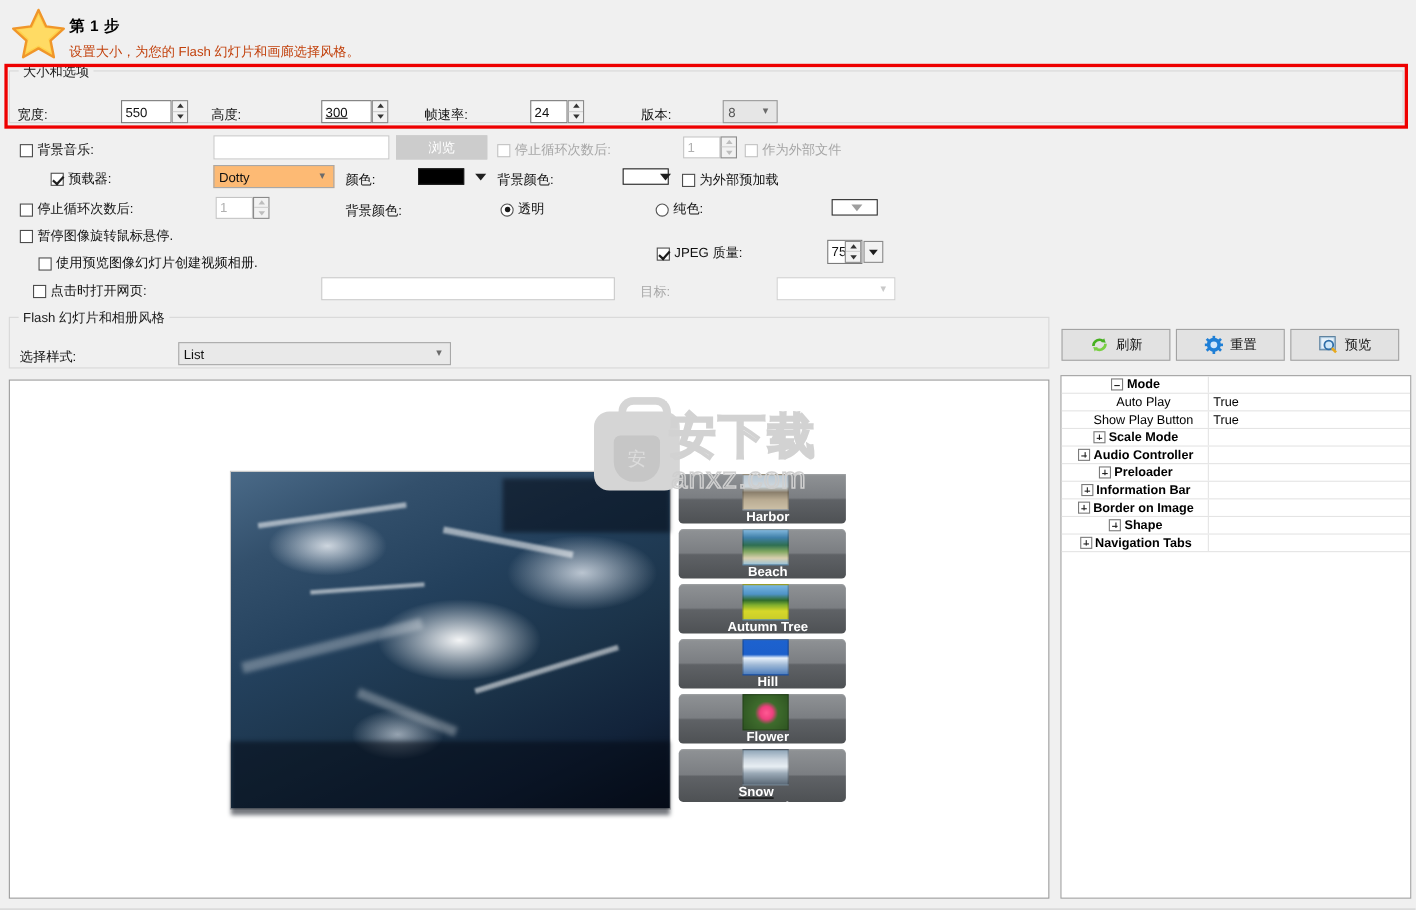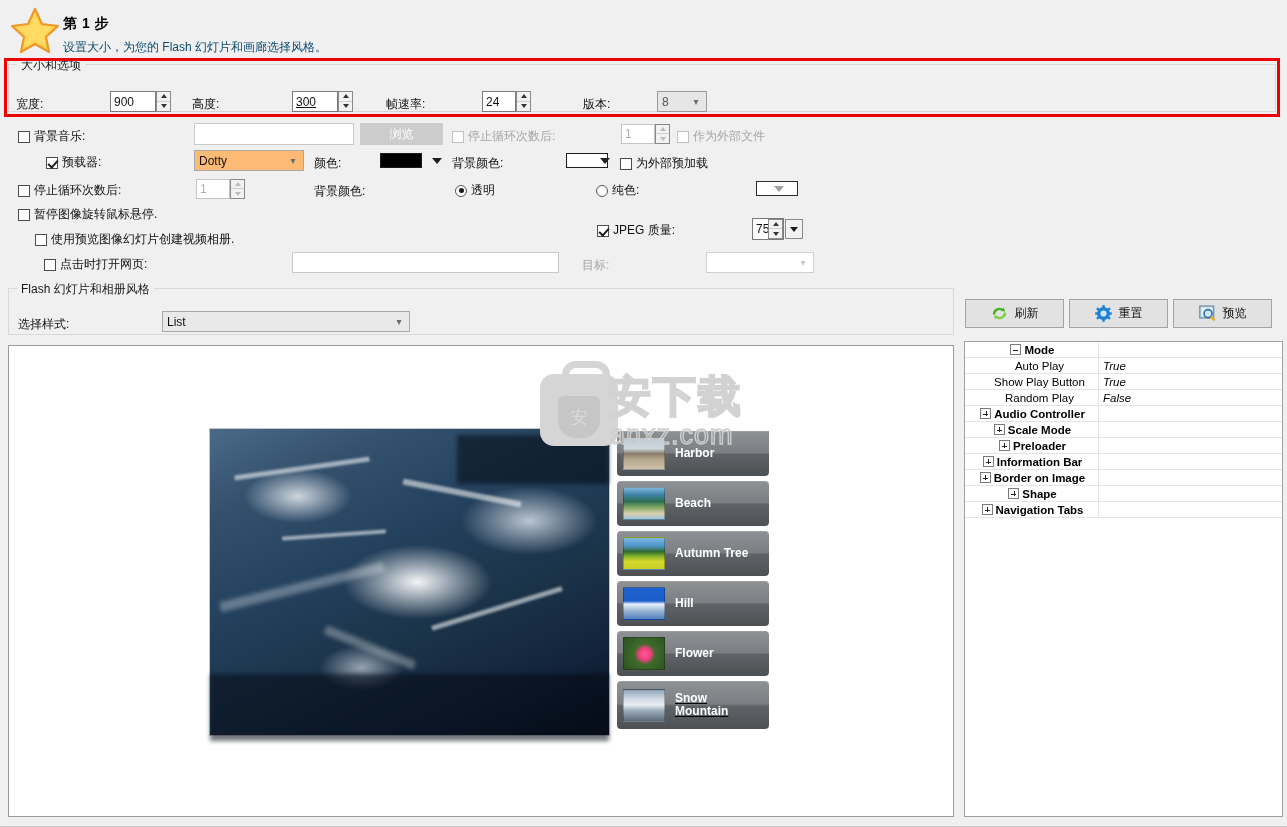--- a/index.html
+++ b/index.html
@@ -11,21 +11,21 @@
     font-family: "Liberation Sans", "DejaVu Sans", sans-serif;
     font-size: 12px;
     color: #000;
   }
   #app { position: relative; width: 1287px; height: 827px; background: #f0f0f0; }
 
   
   .header { position: absolute; left: 0; top: 0; width: 1287px; height: 57px; background: #f0f0f0; }
   .star-icon { position: absolute; left: 9px; top: 6px; width: 52px; height: 48px; }
   .step-title { position: absolute; left: 63px; top: 15px; font-size: 14px; font-weight: bold; letter-spacing: .5px; }
-  .step-sub { position: absolute; left: 63px; top: 39px; font-size: 12px; color: #0c4a6e; }
+  .step-sub { position: absolute; left: 63px; top: 39px; font-size: 12px; color: #c2410c; }
 
   
   .red-box {
     position: absolute; left: 4px; top: 58px; width: 1276px; height: 59px;
     border: 3px solid #ee0000; background: transparent; pointer-events: none; z-index: 30;
   }
 
   
   .groupbox { position: absolute; border: 1px solid #d8d8d8; border-radius: 0; }
   .groupbox > .gb-title {
@@ -112,20 +112,21 @@
   .main-photo .ridge { position: absolute; background: rgba(255,255,255,.55); filter: blur(1px); }
   .main-photo .ridge2 { position: absolute; background: rgba(255,255,255,.3); filter: blur(2px); }
   .main-photo .dark { position: absolute; background: rgba(4,10,20,.55); filter: blur(2px); }
 
   .thumb-list { position: absolute; left: 608px; top: 85px; width: 152px; }
   .thumb-item {
     position: relative; height: 45px; margin-bottom: 5px; border-radius: 4px;
     background: linear-gradient(180deg, #8f9295 0%, #7b7e82 48%, #5f6266 52%, #4e5154 100%);
     display: flex; align-items: center; overflow: hidden;
     box-shadow: 0 1px 0 rgba(255,255,255,.12) inset;
+    flex-direction: column;
   }
   .thumb-item .tpic { width: 42px; height: 33px; margin-left: 6px; flex: none; border: 1px solid rgba(0,0,0,.25); }
   .thumb-item .tlabel { margin-left: 10px; color: #ffffff; font-size: 12px; font-weight: bold; line-height: 1.12; }
   .thumb-item.first { border-radius: 0 0 4px 4px; margin-top: 0; }
 
   
   .pic-harbor { background: linear-gradient(180deg,#b9c8d4 0%,#cfd8de 34%,#8a7f6c 50%,#b9ab92 72%,#cbbfa6 100%); }
   .pic-beach  { background: linear-gradient(180deg,#7fb6dc 0%,#3f7fa8 22%,#2f6f52 44%,#7fa65f 62%,#d9cfae 82%,#9fc4d8 100%); }
   .pic-autumn { background: linear-gradient(180deg,#79b7e0 0%,#4f94c8 26%,#2f6b2c 44%,#7fae2e 58%,#d7d82a 76%,#c9cd2a 100%); }
   .pic-hill   { background: linear-gradient(180deg,#1d62cf 0%,#1c5fcb 42%,#e8f1fb 52%,#9fb9d6 72%,#4f7fbe 100%); }
@@ -146,21 +147,21 @@
   .rbtn { position: absolute; top: 299px; width: 99px; height: 29px; background: #e2e2e2; border: 1px solid #a3a3a3;
           display: flex; align-items: center; justify-content: center; gap: 7px; font-size: 12px; color: #111; }
 
   
   #prop-grid {
     position: absolute; left: 964px; top: 341px; width: 319px; height: 476px;
     background: #ffffff; border: 1px solid #a0a0a0; overflow: hidden;
   }
   .pg-row { display: flex; height: 16px; border-bottom: 1px solid #e4e4e4; font-size: 11.5px; }
   .pg-name { width: 134px; border-right: 1px solid #e4e4e4; display: flex; align-items: center; padding-left: 2px; overflow: hidden; white-space: nowrap; justify-content: center; }
-  .pg-val { flex: 1; display: flex; align-items: center; padding-left: 4px; white-space: nowrap; font-style: italic; }
+  .pg-val { flex: 1; display: flex; align-items: center; padding-left: 4px; white-space: nowrap; }
   .pg-row.cat .pg-name { font-weight: bold; }
   .pg-exp { width: 11px; height: 11px; border: 1px solid #7b7b7b; background: #fff; margin-right: 3px; position: relative; flex: none; }
   .pg-exp::before { content: ""; position: absolute; left: 2px; top: 4.5px; width: 5px; height: 1px; background: #222; }
   .pg-exp.plus::after { content: ""; position: absolute; left: 4.5px; top: 2px; width: 1px; height: 5px; background: #222; }
   .pg-indent { width: 14px; flex: none; }
 
   
   .bottom-edge { position: absolute; left: 0; top: 826px; width: 1287px; height: 1px; background: #c8c8c8; }
 </style>
 </head>
@@ -176,21 +177,21 @@
     <div class="step-title">第 1 步</div>
     <div class="step-sub">设置大小，为您的 Flash 幻灯片和画廊选择风格。</div>
   </div>
 
   <div class="groupbox" id="size-group">
     <span class="gb-title">大小和选项</span>
   </div>
   <div class="red-box"></div>
 
   <div class="lbl" style="left:16px; top:96px;text-align:center;">宽度:</div>
-  <div class="txtbox" style="left:110px; top:91px; width:46px; height:21px;">900</div>
+  <div class="txtbox" style="left:110px; top:91px; width:46px; height:21px;">550</div>
   <div class="spin" style="left:156px; top:91px; height:21px;">
     <div class="half">
         <span class="arr arr-up"></span>
       </div>
     <div class="half">
         <span class="arr arr-dn"></span>
       </div>
   </div>
 
   <div class="lbl" style="left:192px; top:96px;">高度:</div>
@@ -311,21 +312,21 @@
   </div>
   <div class="btn" style="left:785px; top:219px; width:18px; height:20px; background:#f2f2f2; border-color:#8a8a8a;">
     <span style="width:0;height:0;border-left:4px solid transparent;border-right:4px solid transparent;border-top:5px solid #1d1d1d;"></span>
   </div>
 
   <div class="chk" style="left:35px; top:231px;">
     <span class="box"></span>
     <span>使用预览图像幻灯片创建视频相册.</span>
   </div>
 
-  <div class="chk" style="left:16px; top:256px;padding-left:28px;">
+  <div class="chk" style="left:2px; top:256px;padding-left:28px;">
     <span class="box"></span>
     <span>点击时打开网页:</span>
   </div>
   <div class="txtbox plain" style="left:292px; top:252px; width:267px; height:21px;" title=""></div>
   <div class="lbl dis" style="left:582px; top:257px;">目标:</div>
   <div class="combo dis" style="left:706px; top:252px; width:108px; height:21px;">
     <span class="cv"></span>
     <span class="chev">▾</span>
   </div>
 
@@ -449,40 +450,33 @@
     </div>
 
     <div class="pg-row">
       <div class="pg-name">
         <span class="pg-indent"></span>
         <span>Show Play Button</span>
       </div>
       <div class="pg-val">True</div>
     </div>
 
-    <div class="pg-row">
-      <div class="pg-name">
-        <span class="pg-indent"></span>
-        <span>Random Play</span>
-      </div>
-      <div class="pg-val">False</div>
+
+    <div class="pg-row cat">
+      <div class="pg-name">
+        <span class="pg-exp plus"></span>
+        <span>Scale Mode</span>
+      </div>
+      <div class="pg-val"></div>
     </div>
 
     <div class="pg-row cat">
       <div class="pg-name">
         <span class="pg-exp plus"></span>
         <span>Audio Controller</span>
-      </div>
-      <div class="pg-val"></div>
-    </div>
-
-    <div class="pg-row cat">
-      <div class="pg-name">
-        <span class="pg-exp plus"></span>
-        <span>Scale Mode</span>
       </div>
       <div class="pg-val"></div>
     </div>
 
     <div class="pg-row cat">
       <div class="pg-name">
         <span class="pg-exp plus"></span>
         <span>Preloader</span>
       </div>
       <div class="pg-val"></div>

